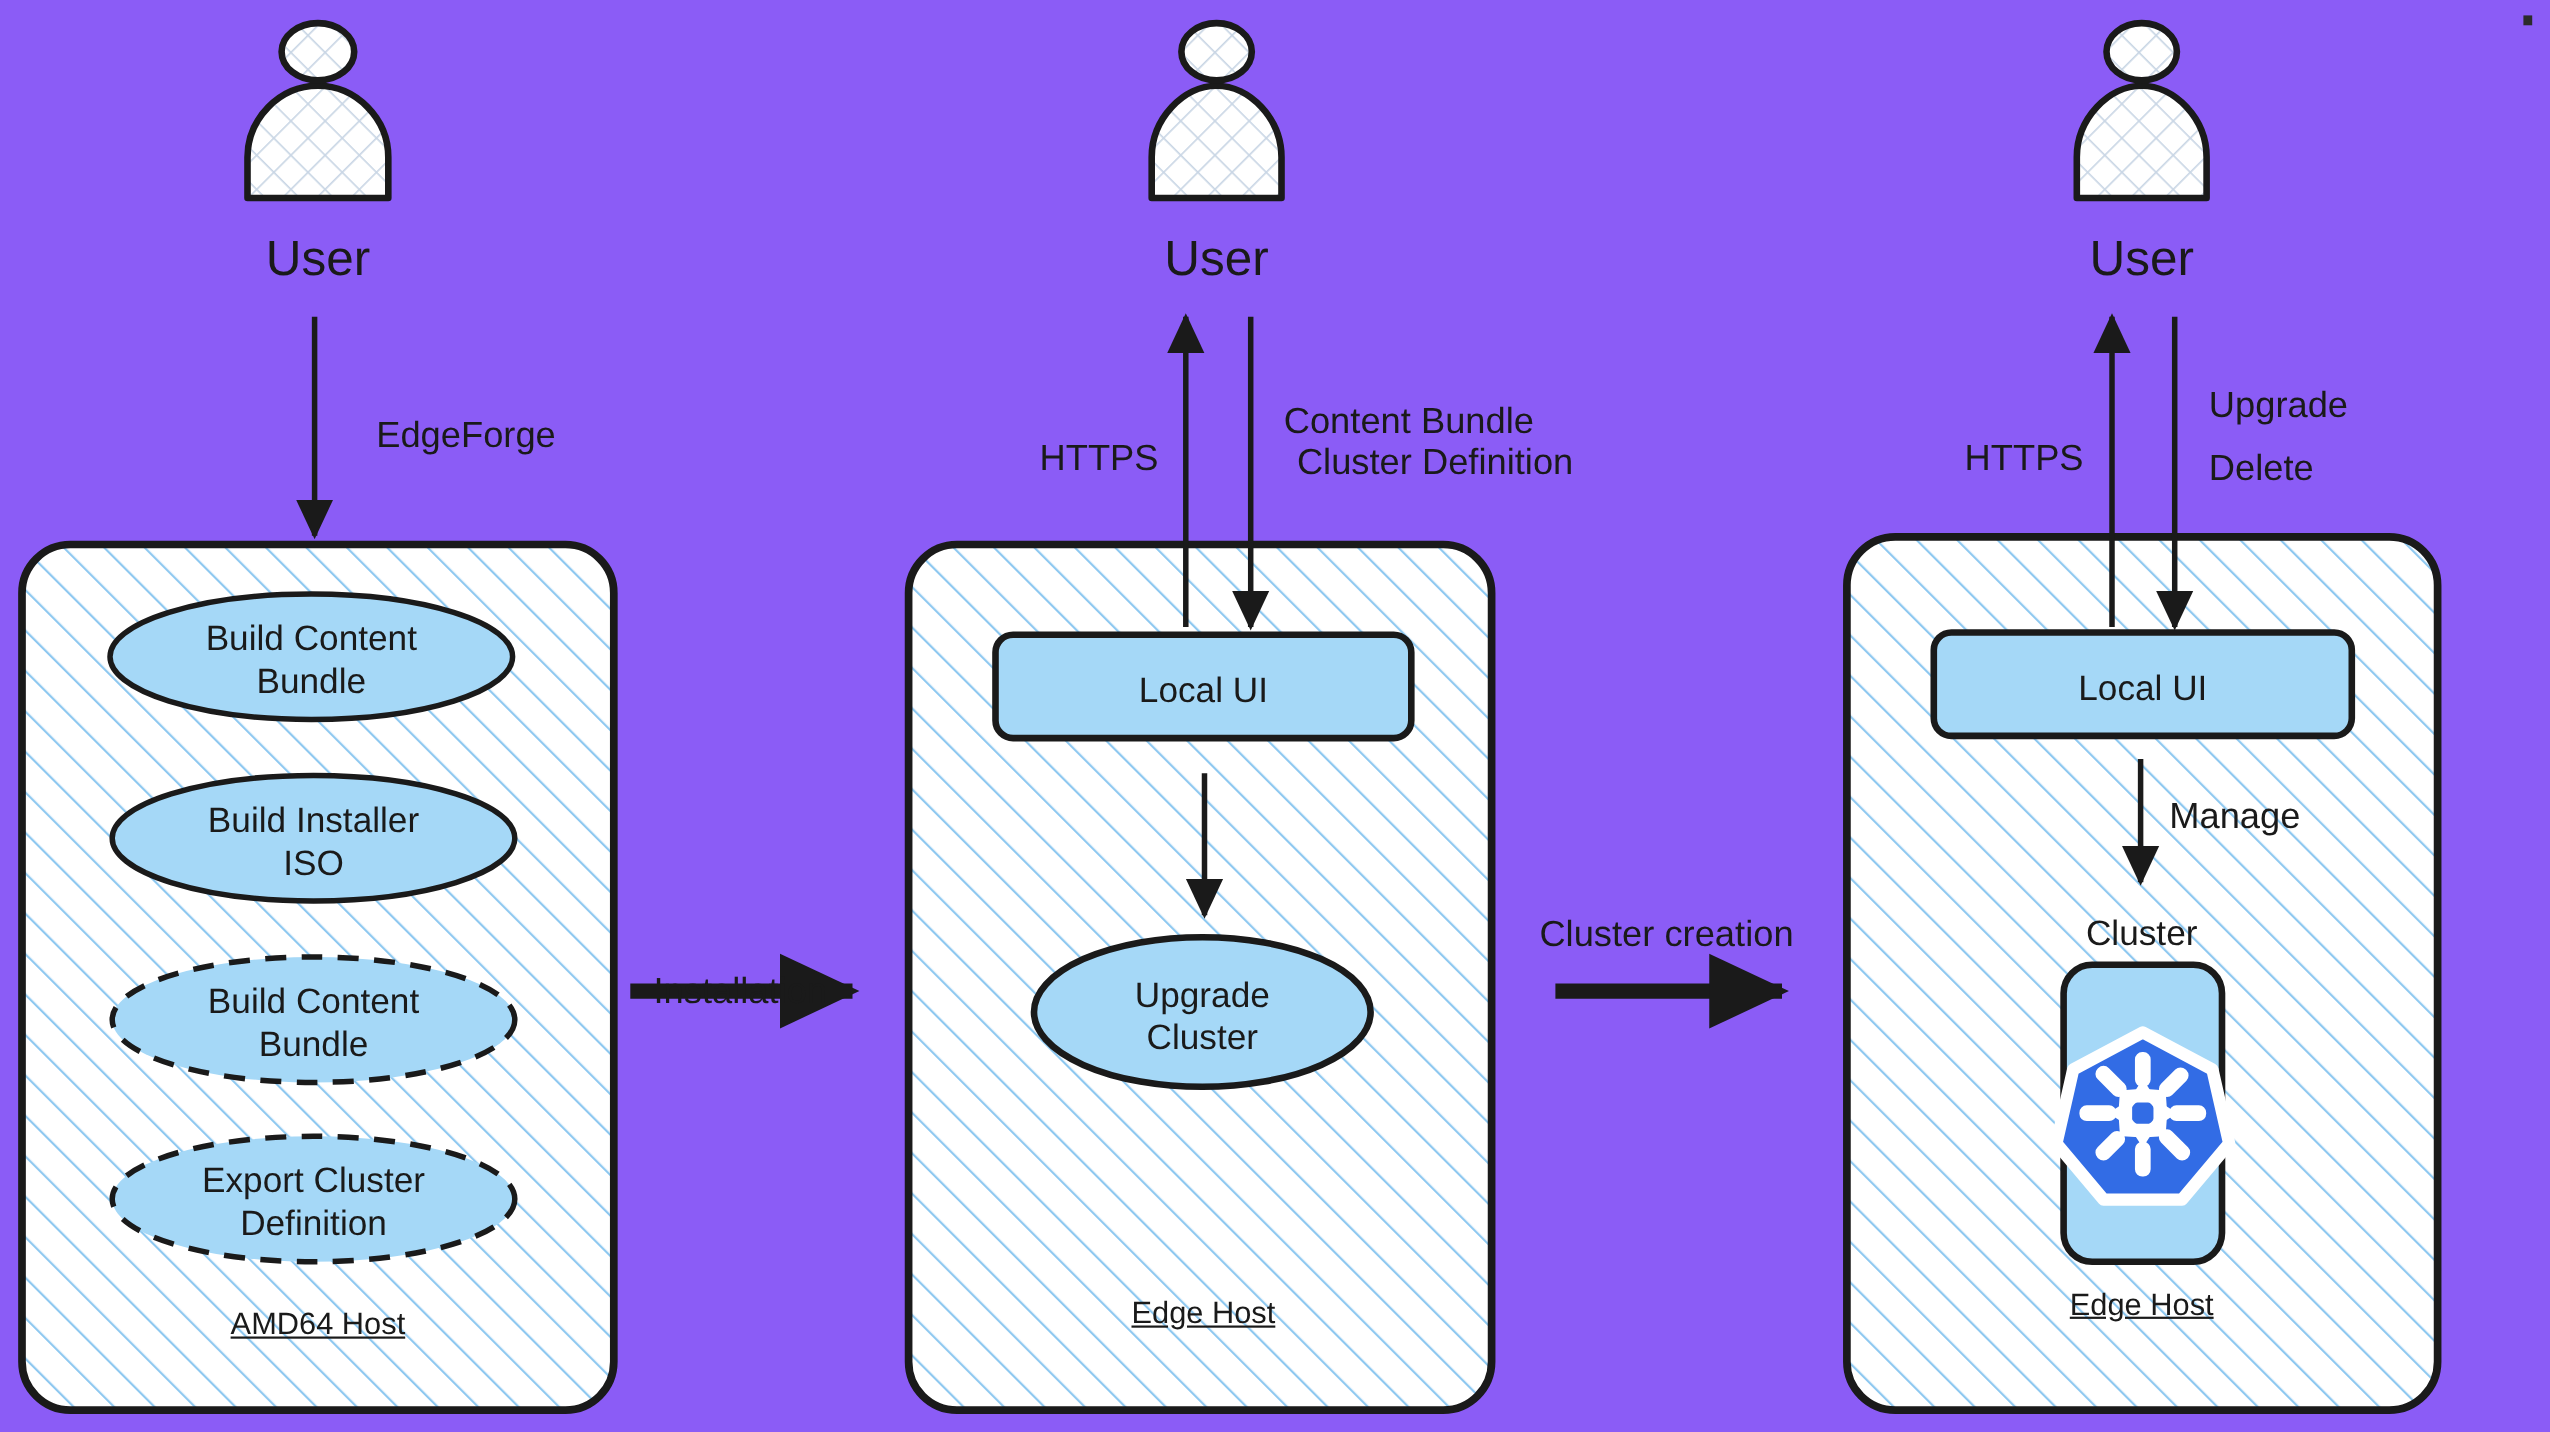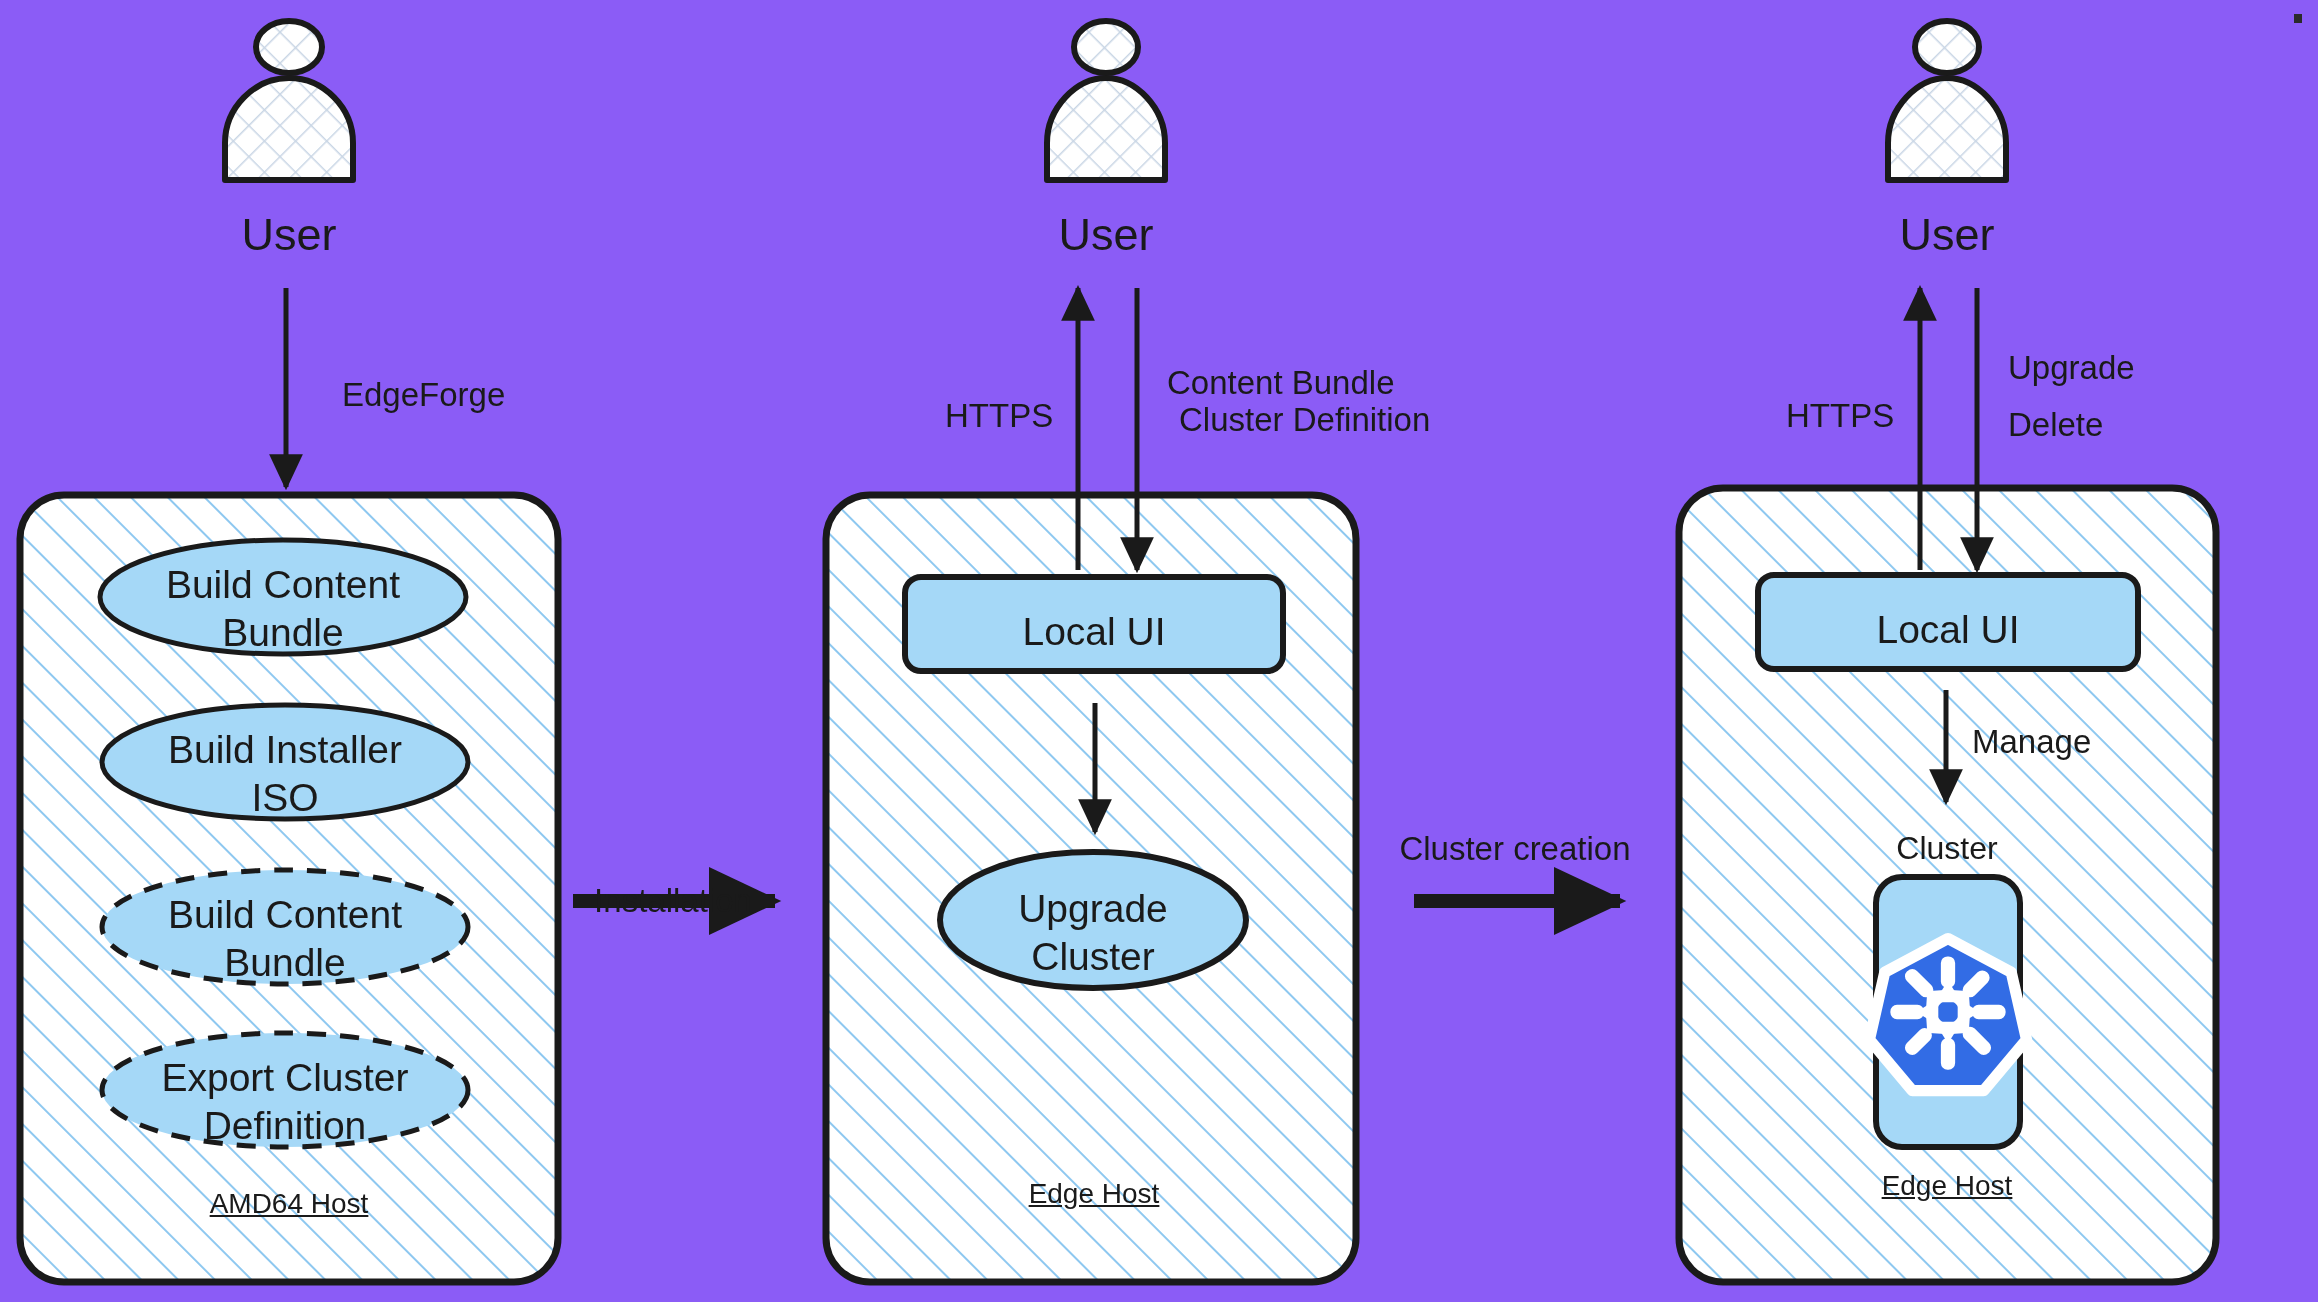--- a/index.html
+++ b/index.html
@@ -32,21 +32,21 @@
     white-space: pre;
     line-height: 1.0;
   }
   .lbl-actor {
     font-size: 45px;
   }
   .lbl-edge {
     font-size: 33px;
   }
   .lbl-node {
-    font-size: 39px;
+    font-size: 32px;
     text-align: center;
     line-height: 1.22;
   }
   .lbl-host {
     font-size: 28px;
     text-align: center;
     text-decoration: underline;
   }
   .lbl-cluster-cap {
     font-size: 32px;

